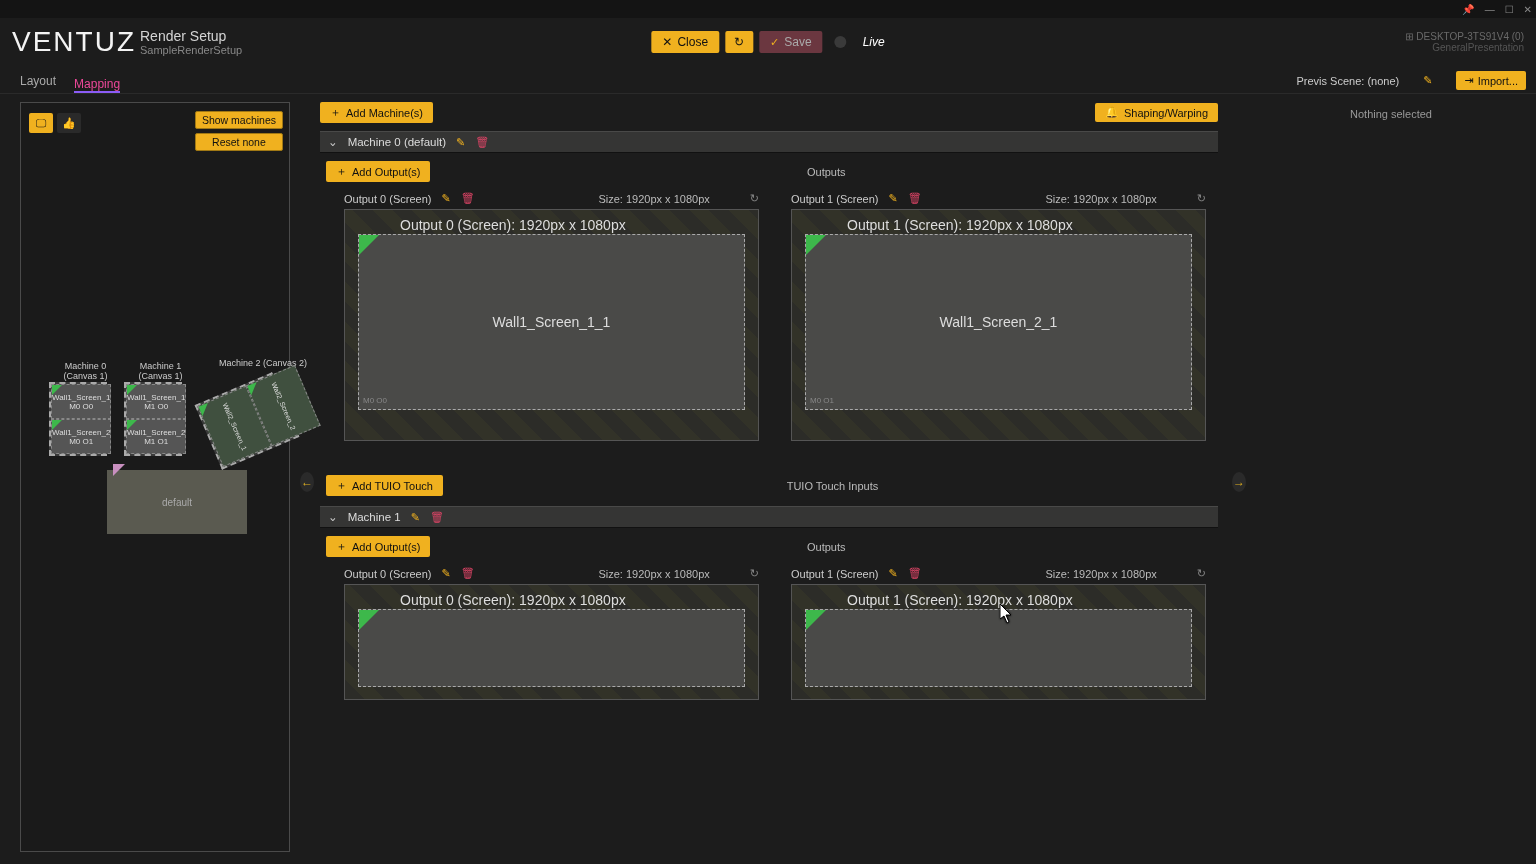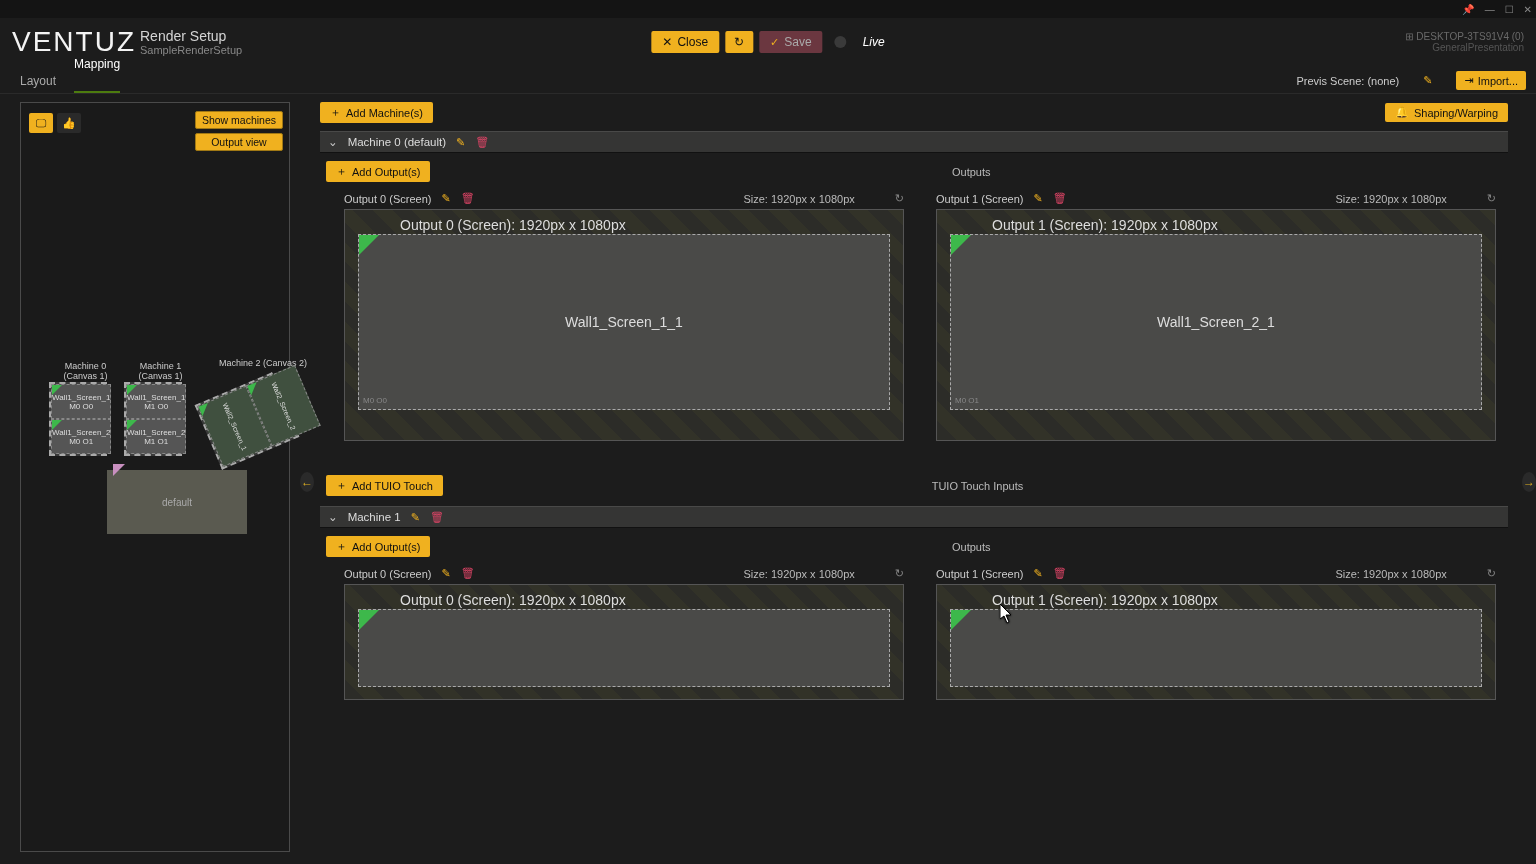--- a/index.html
+++ b/index.html
@@ -16,21 +16,21 @@
 .btn-close { background:#f0b11f; color:#111; font-weight:500;}
 .btn-square { background:#f0b11f; color:#111; width:28px; justify-content:center; padding:4px 0;}
 .btn-save { background:#6b3740; color:#aaa; }
 .btn-save .chk { color:#f0b11f; font-size:11px;}
 .live-lbl { color:#ffffff; font-style:italic; margin-left:10px; font-size:12px;}
 .live-dot { width:12px; height:12px; border-radius:50%; background:#3a3a3a; display:inline-block; margin-left:6px;}
 .hdr-right { position:absolute; right:12px; text-align:right; font-size:10px; color:#555;}
 .hdr-right .r1 { color:#6a6a6a; }
 .tabbar { height:28px; background:#1c1c1c; border-bottom:1px solid #2a2a2a; display:flex; align-items:flex-end; padding-left:20px; gap:18px; position:relative;}
 .tab { color:#aaa; font-size:12px; padding-bottom:5px; cursor:pointer;}
-.tab.active { color:#ffffff; border-bottom:2px solid #4d7c0f; padding-bottom:20px;}
+.tab.active { color:#ec4899; border-bottom:2px solid #8b5cf6; padding-bottom:0;}
 .tabbar-right { position:absolute; right:10px; bottom:3px; display:flex; align-items:center; gap:24px;}
 .previs { color:#ccc; font-size:11px;}
 .ico-edit { color:#f0b11f; font-size:11px;}
 .btn-import { background:#f0b11f; color:#111; padding:3px 8px; font-size:11px; border-radius:2px; border:none; display:inline-flex; align-items:center; gap:4px; cursor:pointer;}
 .main { display:flex; height:calc(864px - 18px - 48px - 28px - 2px); }
 .left-panel { width:300px; padding:8px 10px 10px 20px;}
 .canvas-box { border:1px solid #4a4a4a; height:100%; position:relative; background:#1a1a1a;}
 .canvas-tools { position:absolute; top:10px; left:8px; display:flex; gap:4px;}
 .tool-btn { background:#f0b11f; color:#111; border:none; border-radius:2px; width:24px; height:20px; font-size:11px;}
 .tool-btn.off { background:#2a2a2a; color:#999;}
@@ -134,21 +134,21 @@
 <div class="main">
 
   <div class="left-panel">
     <div class="canvas-box">
       <div class="canvas-tools">
         <button class="tool-btn">🖵</button>
         <button class="tool-btn off">👍</button>
       </div>
       <div class="canvas-toprt">
         <button class="mini-btn">Show machines</button>
-        <button class="mini-btn">Output view</button>
+        <button class="mini-btn">Reset none</button>
       </div>
       <div class="preview-area">
         <div style="display:flex;align-items:flex-end;gap:2px;">
           <div>
             <div class="mach-lbl">Machine 0 (Canvas 1)</div>
             <div class="mach-box g1">
               <div class="cell">
                   <span class="tri"></span>
                   <span>Wall1_Screen_1</span>
                   <span>M0 O0</span>
@@ -313,19 +313,22 @@
               </div>
           </div>
         </div>
       </div>
     </div>
     <div class="arrow-col">
         <div class="arrow-circ">→</div>
       </div>
   </div>
 
+  <div class="right-panel">
+    <div class="nothing">Nothing selected</div>
+  </div>
 </div>
 
 <div class="cursor" style="top:604px;left:1000px;">
   <svg width="14" height="20" viewBox="0 0 14 20">
       <path d="M0 0 L0 15 L4 12 L7 19 L9 18 L6 11 L11 11 Z" fill="#fff" stroke="#000" stroke-width="1"></path>
     </svg>
 </div>
 
 </body></html>

